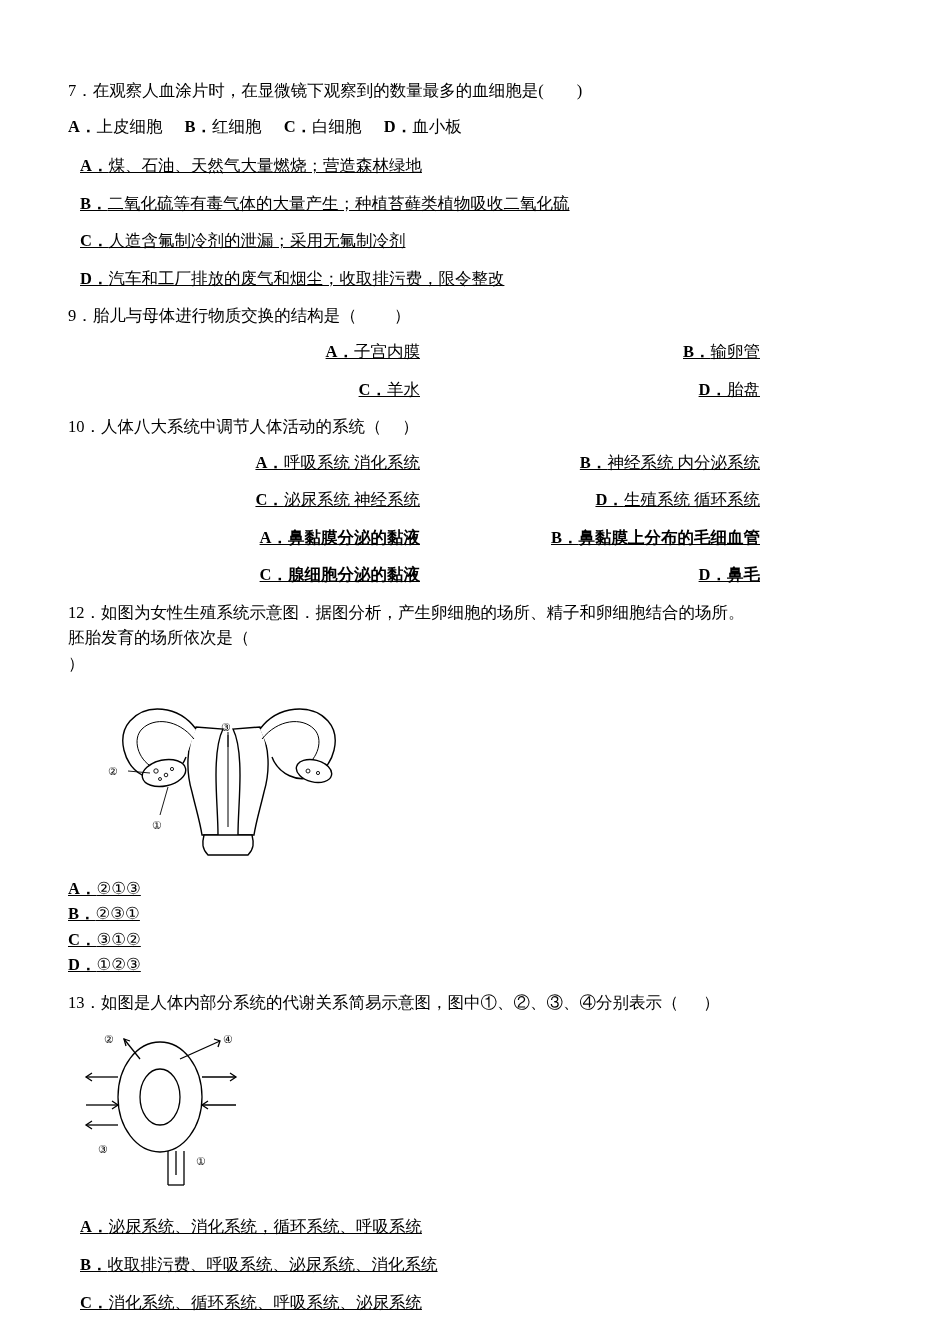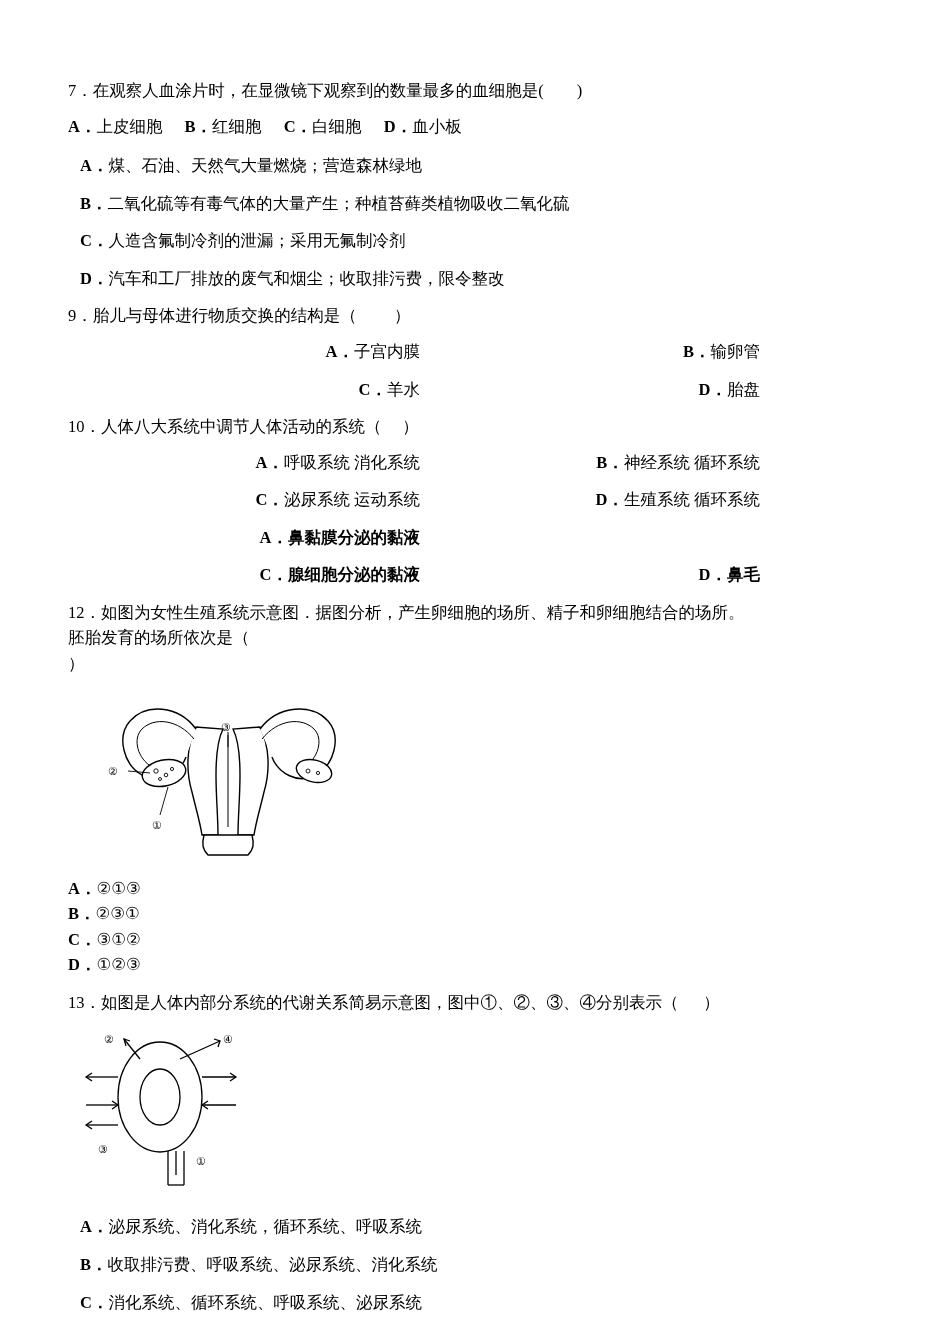--- a/index.html
+++ b/index.html
@@ -47,20 +47,21 @@
     font-family: "Liberation Serif", serif;
   }
   .optlist {
     margin: 0 0 6px 0;
   }
   .optrow {
     font-size: 16.5px;
     line-height: 1.55;
     margin: 0 0 12px 0;
     padding-left: 12px;
+    text-decoration: underline;
   }
   .optrow.two-col {
     display: flex;
     text-align: right;
   }
   .optrow.two-col .col {
     width: 50%;
     box-sizing: border-box;
   }
   .optrow.four-col {
@@ -115,33 +116,34 @@
         <div class="col"><span class="opt-label">D．</span><span>胎盘</span></div>
       </div>
     </div>
   </div>
 
   <div class="q">
     <p class="stem">10．人体八大系统中调节人体活动的系统（     ）</p>
     <div class="optlist">
       <div class="optrow two-col">
         <div class="col"><span class="opt-label">A．</span><span>呼吸系统  消化系统</span></div>
-        <div class="col"><span class="opt-label">B．</span><span>神经系统  循环系统</span></div>
-      </div>
-      <div class="optrow two-col">
-        <div class="col"><span class="opt-label">C．</span><span>泌尿系统  运动系统</span></div>
+        <div class="col"><span class="opt-label">B．</span><span>神经系统  内分泌系统</span></div>
+      </div>
+      <div class="optrow two-col">
+        <div class="col"><span class="opt-label">C．</span><span>泌尿系统  神经系统</span></div>
         <div class="col"><span class="opt-label">D．</span><span>生殖系统  循环系统</span></div>
       </div>
     </div>
   </div>
 
   <div class="q">
     <div class="optlist">
       <div class="optrow two-col">
         <div class="col bold-opt"><span class="opt-label">A．</span><span>鼻黏膜分泌的黏液</span></div>
+        <div class="col bold-opt"><span class="opt-label">B．</span><span>鼻黏膜上分布的毛细血管</span></div>
       </div>
       <div class="optrow two-col">
         <div class="col bold-opt"><span class="opt-label">C．</span><span>腺细胞分泌的黏液</span></div>
         <div class="col bold-opt"><span class="opt-label">D．</span><span>鼻毛</span></div>
       </div>
     </div>
   </div>
 
   <div class="q">
     <p class="stem stem-indent">12．如图为女性生殖系统示意图．据图分析，产生卵细胞的场所、精子和卵细胞结合的场所。胚胎发育的场所依次是（

